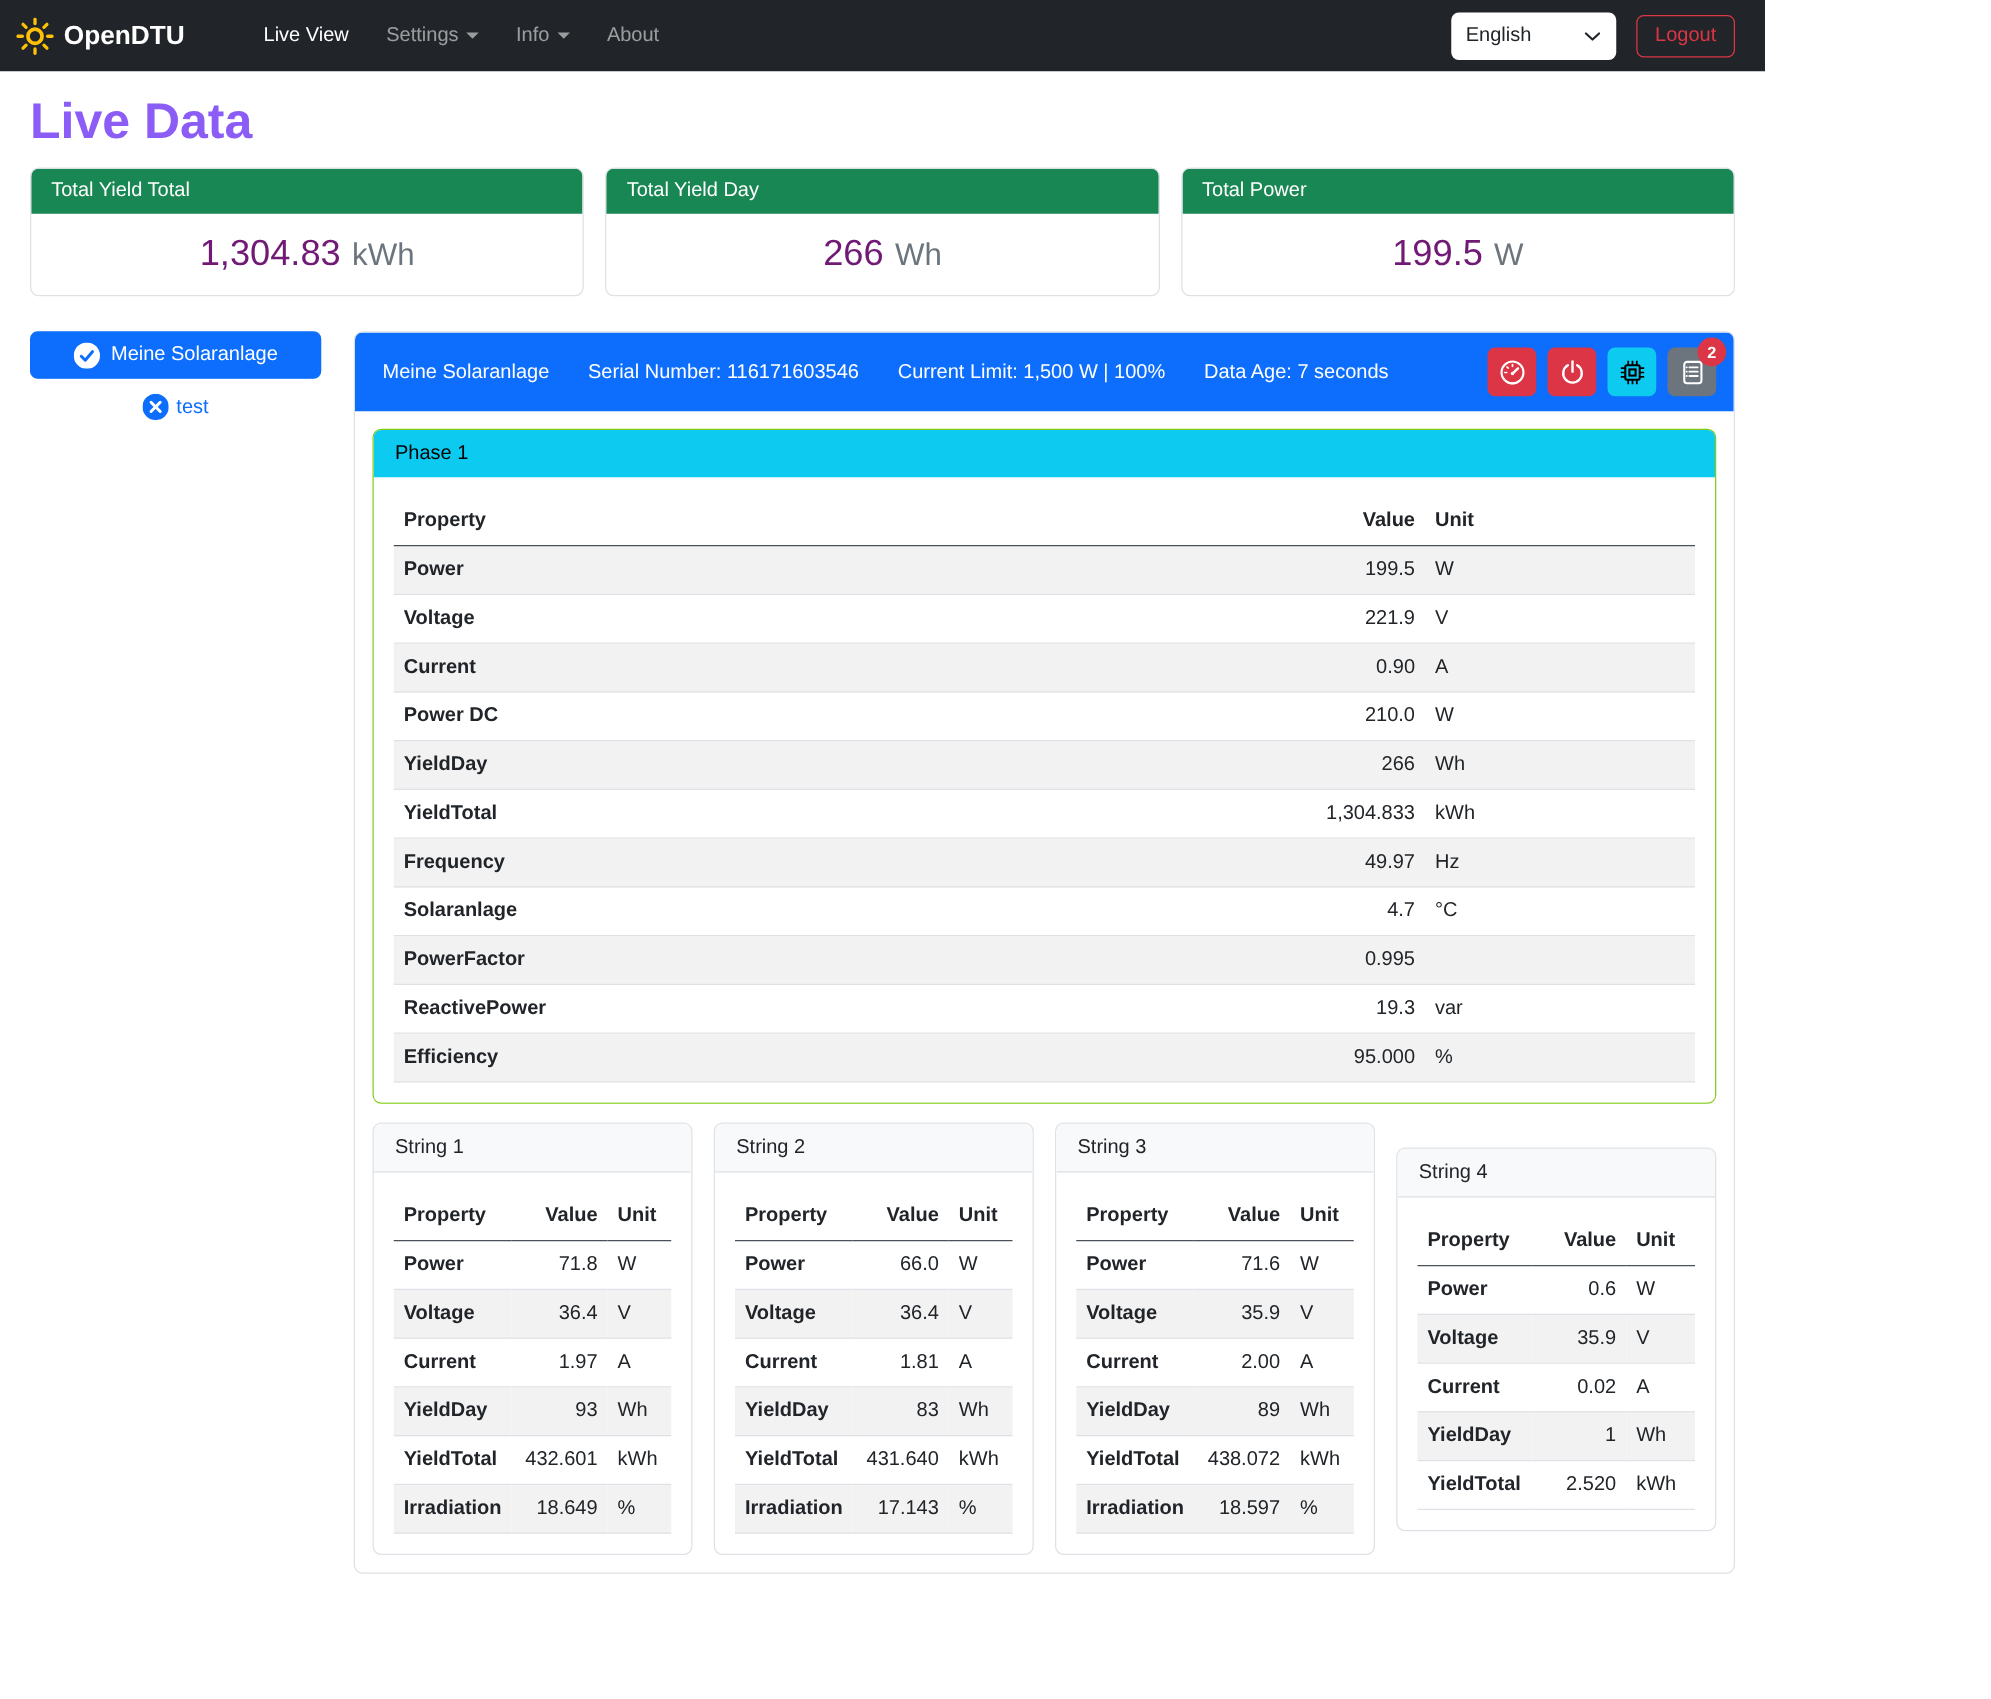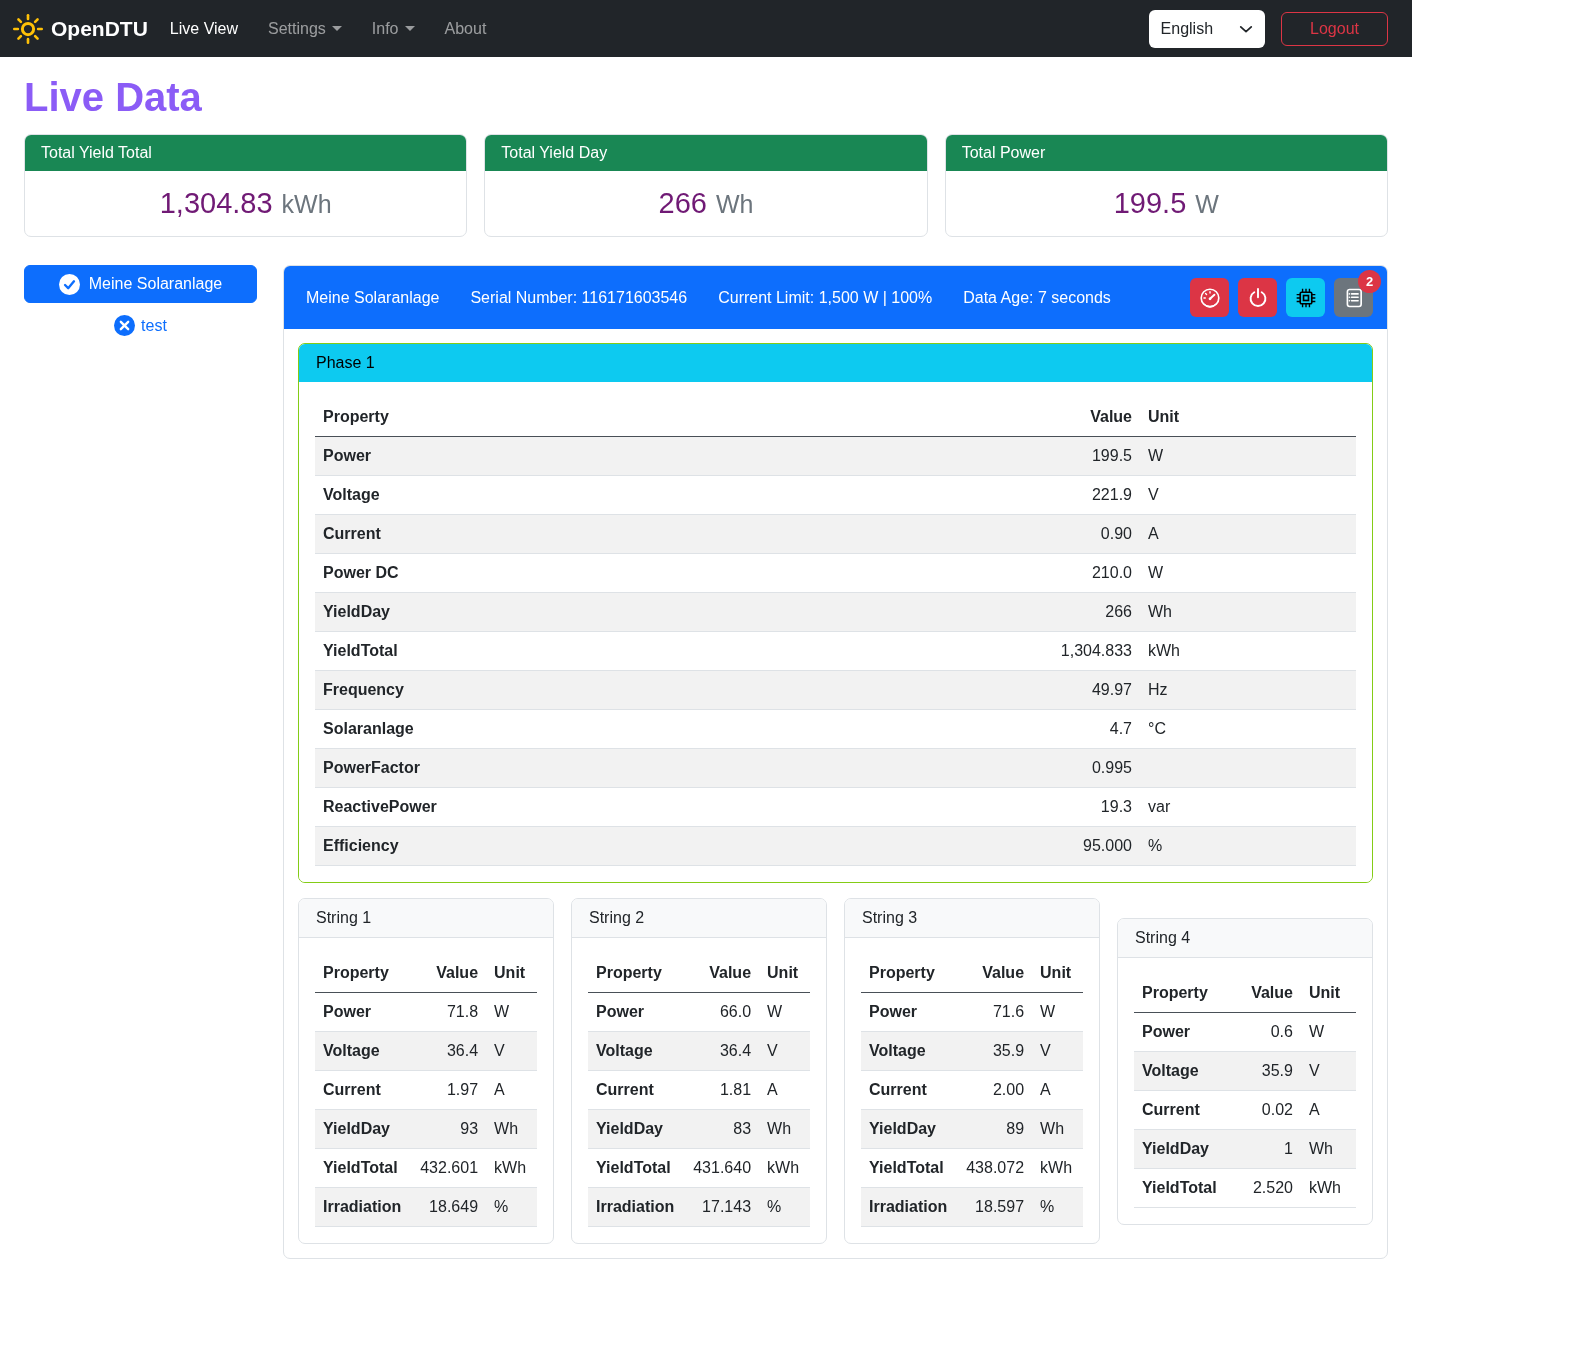--- a/index.html
+++ b/index.html
@@ -13,30 +13,30 @@
 
   
   .navbar {
     height:57px; background:#212529; display:flex; align-items:center;
     padding:0 24px 0 13px; color:#fff;
   }
   .brand { display:flex; align-items:center; gap:8px; cursor:pointer; }
   .brand-name { font-size:21px; font-weight:700; color:#fff; }
   .nav-links { display:flex; align-items:center; margin-left:22px; gap:30px; }
   .nav-link { font-size:16px; color:rgba(255,255,255,.55); display:flex; align-items:center; gap:6px; cursor:pointer; }
-  .nav-link.active { color:#fff; }
+  .nav-link.active { color:#fff;margin-left:41px; }
   .caret { width:0; height:0; border-left:5px solid transparent; border-right:5px solid transparent; border-top:5px solid rgba(255,255,255,.55); display:inline-block; }
   .nav-right { margin-left:auto; display:flex; align-items:center; gap:16px; }
   .lang-select {
     background:#fff; color:#212529; border-radius:6px; height:38px;
-    display:flex; align-items:center; gap:26px; padding:0 12px; font-size:16px; cursor:pointer;
+    display:flex; align-items:center; gap:42px; padding:0 12px; font-size:16px; cursor:pointer;
   }
   .logout-btn {
     background:transparent; border:1px solid #dc3545; color:#dc3545;
-    border-radius:6px; padding:7px 28px; font-size:16px; cursor:pointer;
+    border-radius:6px; padding:7px 14px; font-size:16px; cursor:pointer;
     font-family:inherit;
   }
 
   
   .container { padding:0 24px; }
   h1.page-title { font-size:40px; font-weight:600; margin:18px 0 14px 0; color:#8b5cf6; }
 
   
   .summary-row { display:flex; gap:17px; margin-bottom:28px; }
   .summary-card { flex:1; border:1px solid #dee2e6; border-radius:7px; overflow:hidden; background:#fff; }

